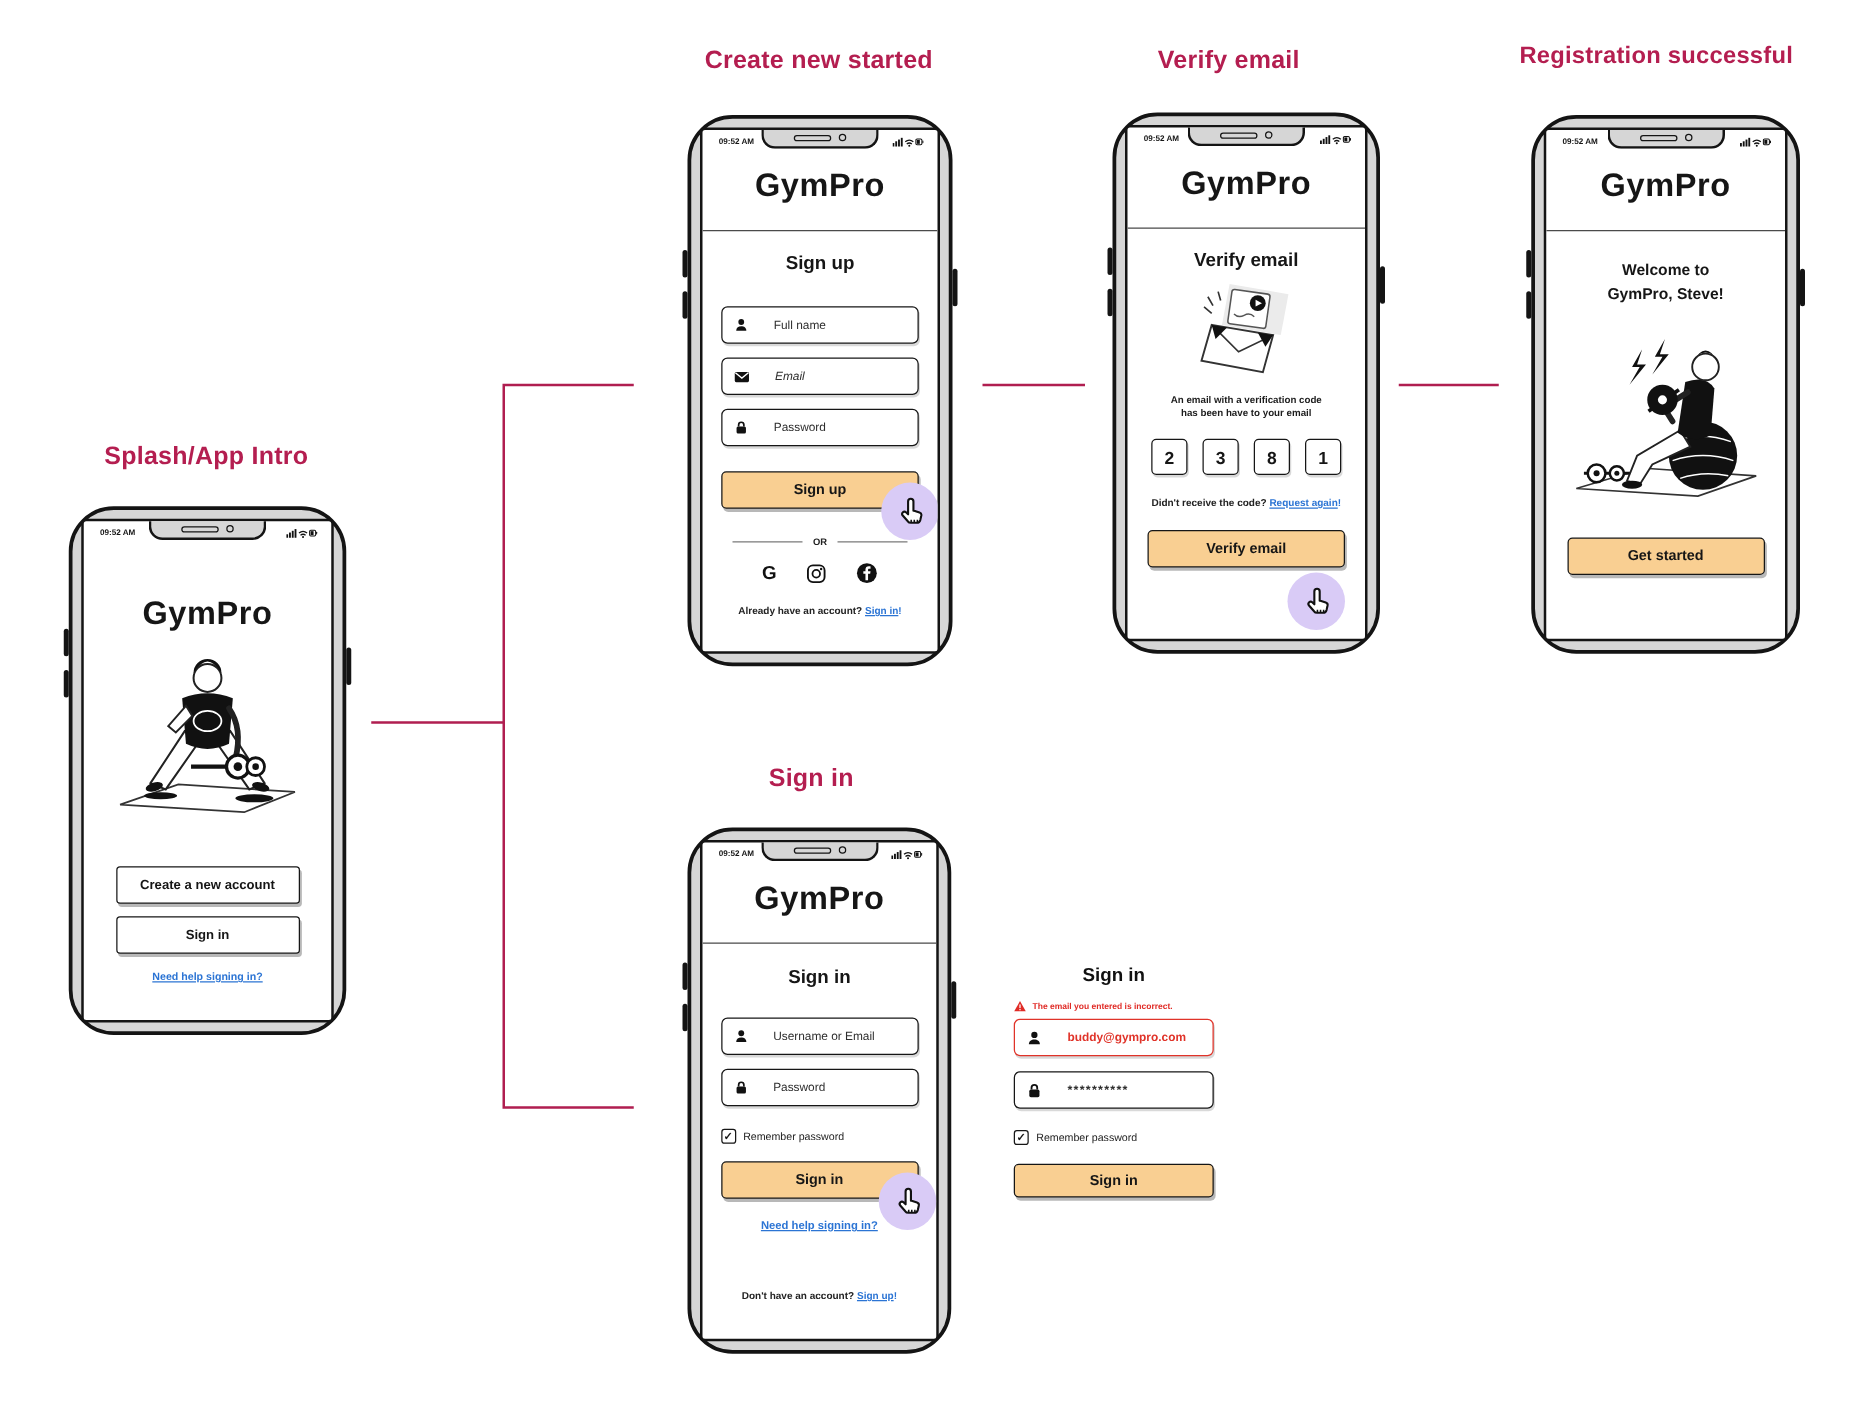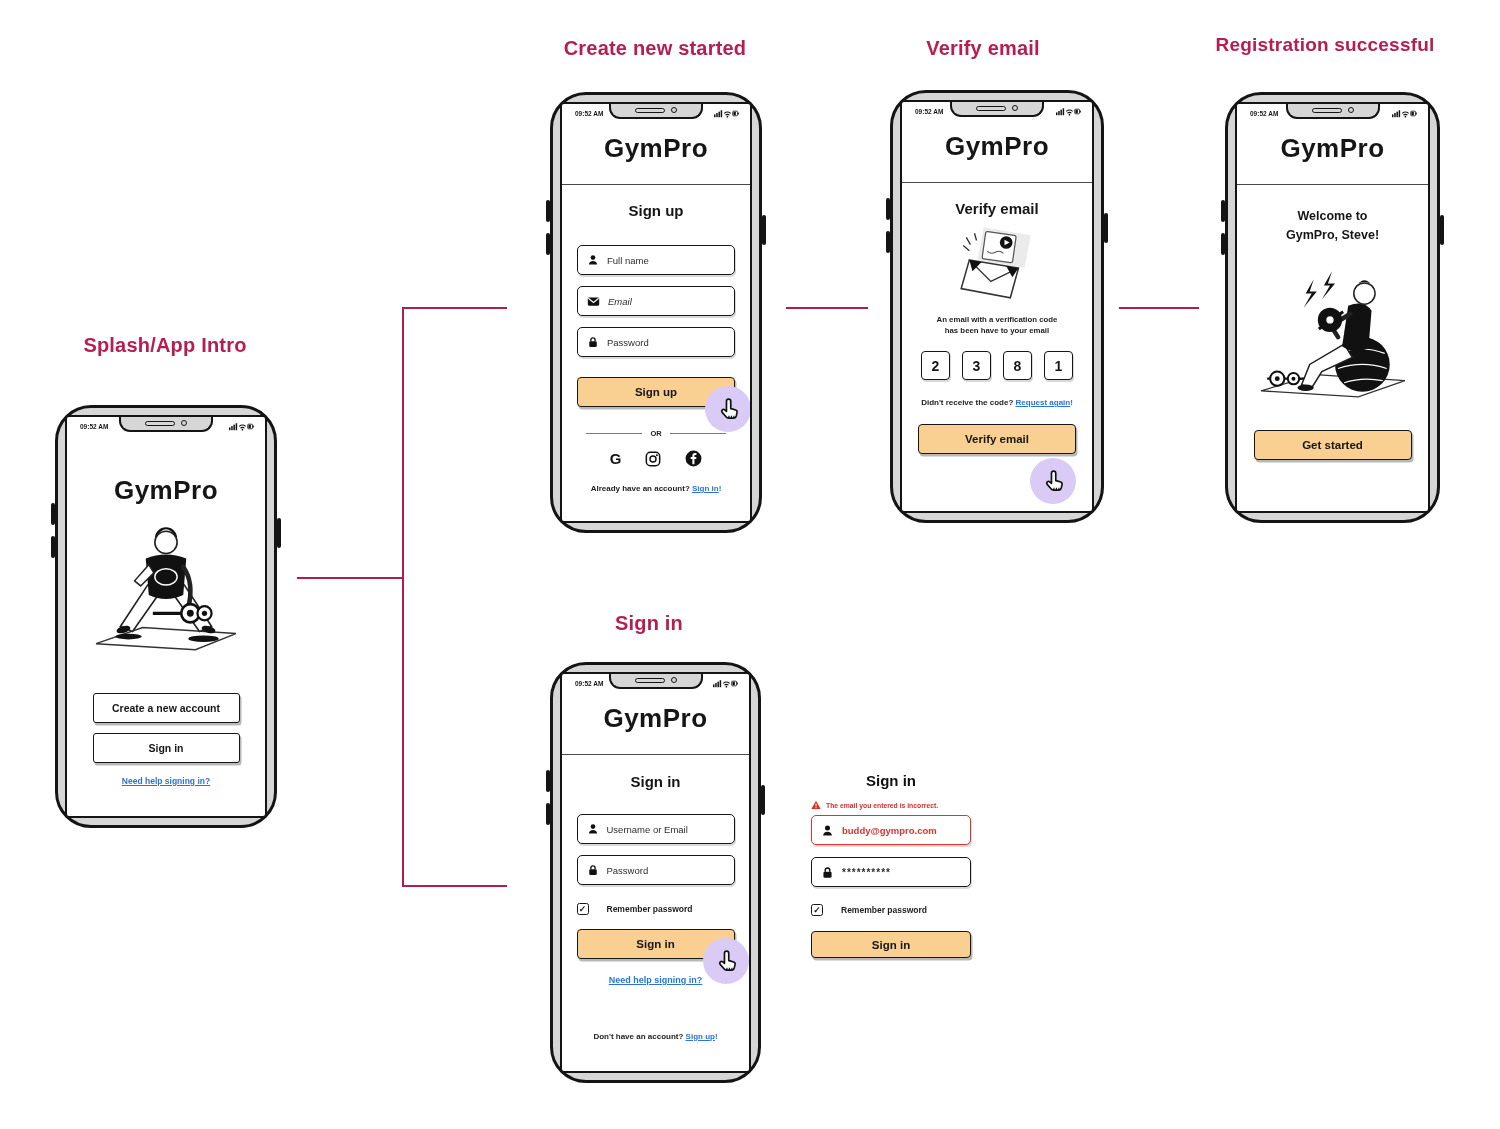--- a/index.html
+++ b/index.html
@@ -28,21 +28,21 @@
   .statusbar { position:absolute; top:5px; left:13px; right:11px; display:flex;
                justify-content:space-between; align-items:center; font-size:6.5px; font-weight:700; }
 
   .content { position:absolute; left:0; right:0; top:0; bottom:0; display:flex; flex-direction:column;
              align-items:center; }
   .logo { font-size:26px; font-weight:700; letter-spacing:.5px; }
   .hdr-divider { width:100%; height:0; border-bottom:1.6px solid #4a4a4a; }
   .screen-heading { font-size:15px; font-weight:700; }
 
   .input { width:158px; height:29px; border:1.7px solid #161616; border-radius:5px; background:#fff;
-           display:flex; align-items:center; gap:8px; padding:14px 9px; font-size:9.5px; color:#2e2e2e;
+           display:flex; align-items:center; gap:20px; padding:14px 9px; font-size:9.5px; color:#2e2e2e;
            box-shadow:1px 2px 0 rgba(0,0,0,.15); }
   .input .ph { white-space:nowrap; }
   .btn { width:158px; height:30px; border:1.9px solid #161616; border-radius:4px; display:flex;
          align-items:center; justify-content:center; font-size:11.5px; font-weight:700;
          box-shadow:1.5px 2.5px 0 rgba(0,0,0,.28); cursor:default; }
   .btn.primary { background:#f9cf92; }
   .btn.outline { background:#fff; width:147px; border-radius:3px; font-size:10.5px; }
   .link { color:#2b74d4; font-weight:700; text-decoration:underline; }
   .link-suffix { color:#2b74d4; font-weight:700; }
   .tiny-text { font-size:8px; font-weight:700; color:#222; }
@@ -52,21 +52,21 @@
   .social-row { display:flex; align-items:center; gap:24px; }
 
   .code-row { display:flex; gap:12px; }
   .code-box { width:29px; height:29px; border:1.8px solid #161616; border-radius:4px; background:#fff;
               display:flex; align-items:center; justify-content:center; font-size:14px; font-weight:700;
               box-shadow:1px 2px 0 rgba(0,0,0,.15); }
 
   .remember-row { display:flex; align-items:center; gap:6px; width:158px; }
   .checkbox { width:12px; height:12px; border:1.7px solid #161616; border-radius:2.5px; background:#fff;
               display:flex; align-items:center; justify-content:center; font-size:9px; font-weight:700; }
-  .remember-label { font-size:8.5px; font-weight:700; color:#1c1c1c;margin-left:12px; }
+  .remember-label { font-size:8.5px; font-weight:400; color:#1c1c1c; }
 
   .cursor-badge { position:absolute; width:46px; height:46px; border-radius:50%; background:#d9cbf6;
                   display:flex; align-items:center; justify-content:center; z-index:5; }
 
   
   .detail-panel { position:absolute; left:811px; top:772px; width:160px; display:flex;
                   flex-direction:column; align-items:center; }
   .detail-heading { font-size:15px; font-weight:700; color:#111; }
   .error-row { width:160px; display:flex; align-items:center; gap:5px; margin-top:11px; }
   .error-text { font-size:6.8px; font-weight:700; color:#e02b26; }
@@ -74,21 +74,21 @@
   .detail-input.error { border:1.7px solid #e03329; color:#e03329; font-weight:700; }
   .password-dots { letter-spacing:1px; font-weight:700; font-size:10px; }
 
   svg { display:block; }
 </style>
 </head>
 <body>
 
 <div class="canvas">
 
-  <div class="flow-label" style="left:40px; top:334px;">Splash/App Intro</div>
+  <div class="flow-label" style="left:40px; top:354px;">Splash/App Intro</div>
   <div class="flow-label" style="left:530px; top:37px;">Create new started</div>
   <div class="flow-label" style="left:858px; top:37px;">Verify email</div>
   <div class="flow-label" style="left:1200px; top:34px; font-size:19px;">Registration successful</div>
   <div class="flow-label" style="left:524px; top:612px;">Sign in</div>
 
   <div class="connector" style="left:297px; top:577px; width:106px; height:2px;"></div>
   <div class="connector" style="left:402px; top:307px; width:2px; height:580px;"></div>
   <div class="connector" style="left:404px; top:307px; width:103px; height:2px;"></div>
   <div class="connector" style="left:404px; top:885px; width:103px; height:2px;"></div>
   <div class="connector" style="left:786px; top:307px; width:82px; height:2px;"></div>

